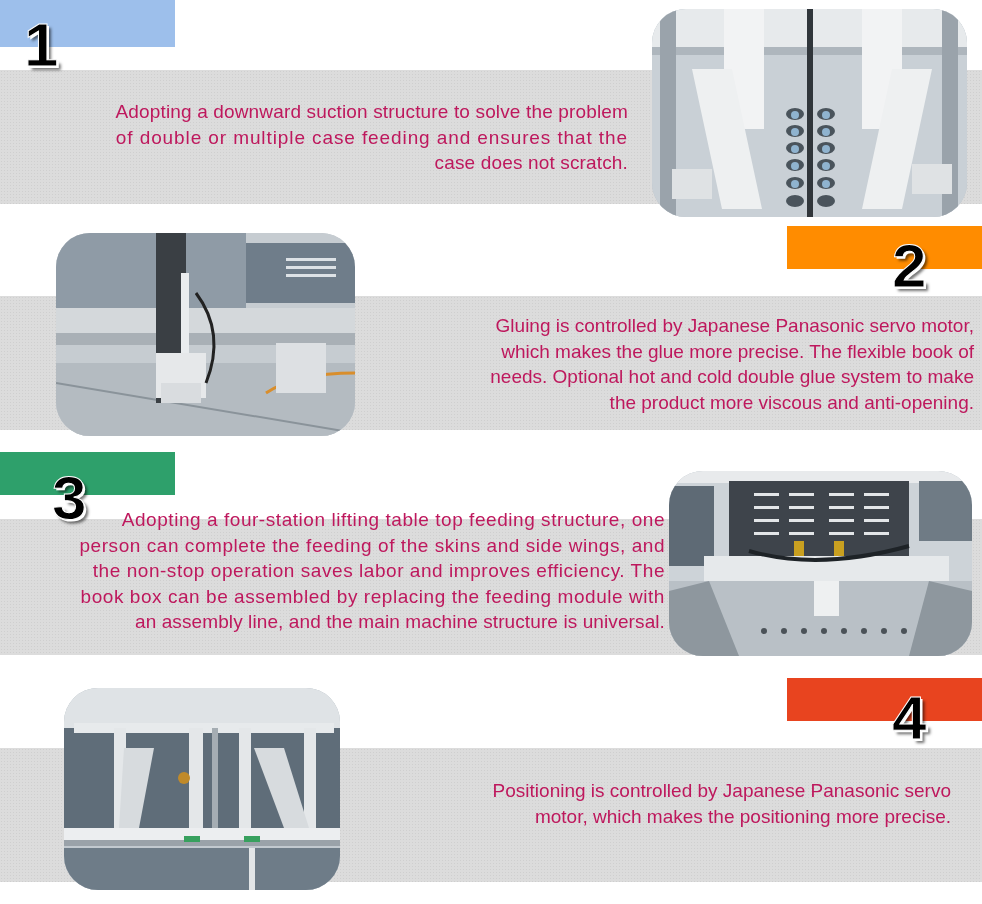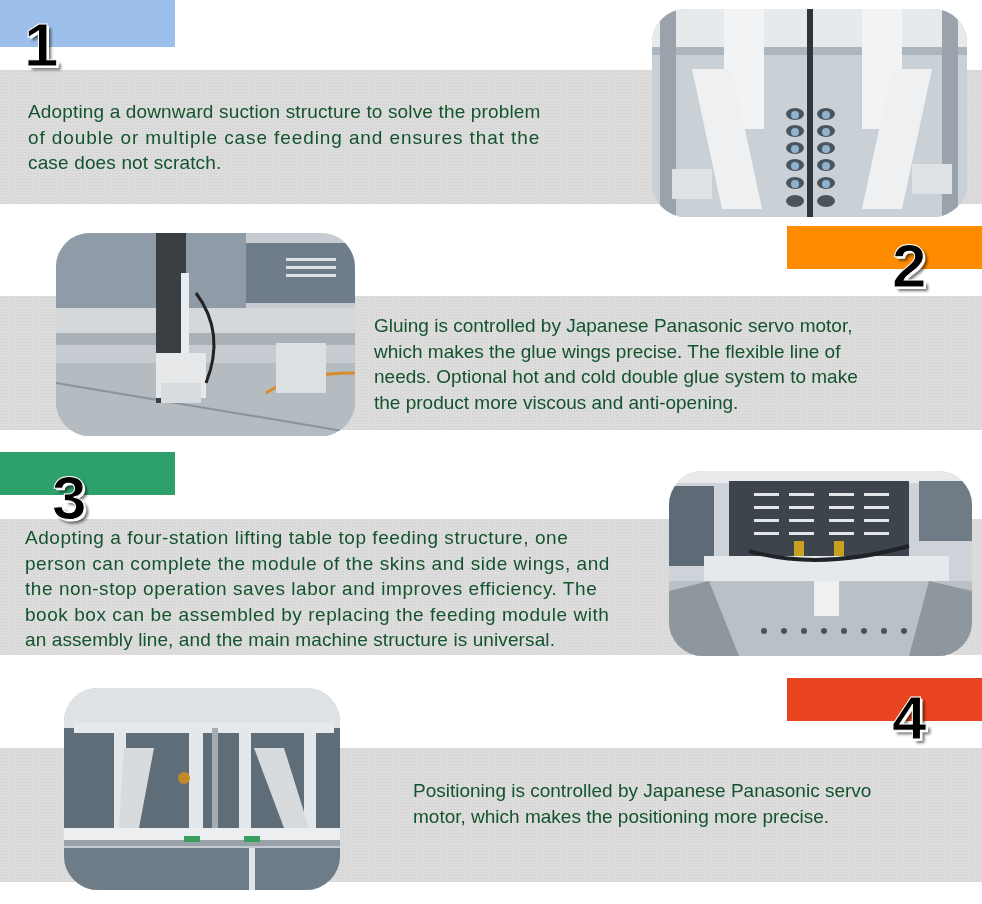--- a/index.html
+++ b/index.html
@@ -21,21 +21,22 @@
       line-height: 1;
       color: #000000;
       -webkit-text-stroke: 1px #ffffff;
       text-shadow: 2px 2px 0 #ffffff, 4px 4px 3px rgba(0,0,0,0.55);
       letter-spacing: -2px;
     }
     .desc {
       position: absolute;
       font-size: 19px;
       line-height: 25.5px;
-      color: #14532d;
+      color: #be185d;
+      text-align: right;
     }
     .photo {
       position: absolute;
       border-radius: 34px;
       overflow: hidden;
       background: #b9c1c8;
     }
     .photo svg { display: block; width: 100%; height: 100%; }
   </style>
 </head>
@@ -113,31 +114,31 @@
     <rect x="125" y="40" width="8" height="110" fill="#e9ecee"></rect>
     <rect x="100" y="120" width="50" height="45" fill="#e6e8ea"></rect>
     <rect x="105" y="150" width="40" height="20" fill="#d9dcdf"></rect>
     <path d="M140 60 Q170 100 150 150" stroke="#222" stroke-width="3" fill="none"></path>
     <path d="M210 160 Q240 140 299 140" stroke="#d98e2c" stroke-width="3" fill="none"></path>
     <rect x="220" y="110" width="50" height="50" fill="#dde0e3"></rect>
   </svg>
 </div>
 <div class="desc" style="left:374px;top:313px;width:600px;">
   <div>Gluing is controlled by Japanese Panasonic servo motor,</div>
-  <div>which makes the glue wings precise. The flexible line of</div>
+  <div>which makes the glue more precise. The flexible book of</div>
   <div>needs. Optional hot and cold double glue system to make</div>
   <div>the product more viscous and anti-opening.</div>
 </div>
 
 <div class="band" style="top:519px;height:136px;"></div>
 <div class="tab" style="left:0;top:452px;width:175px;height:43px;background:#2ea06b;"></div>
 <div class="num" style="left:52px;top:467px;">3</div>
-<div class="desc" style="left:25px;top:525px;width:640px;letter-spacing:0.55px;">
+<div class="desc" style="left:25px;top:507px;width:640px;letter-spacing:0.55px;">
   <div>Adopting a four-station lifting table top feeding structure, one</div>
-  <div>person can complete the module of the skins and side wings, and</div>
+  <div>person can complete the feeding of the skins and side wings, and</div>
   <div>the non-stop operation saves labor and improves efficiency. The</div>
   <div>book box can be assembled by replacing the feeding module with</div>
   <div style="letter-spacing:0.1px;">an assembly line, and the main machine structure is universal.</div>
 </div>
 <div class="photo" style="left:669px;top:471px;width:303px;height:185px;">
   <svg viewBox="0 0 303 185" preserveAspectRatio="none">
     <rect width="303" height="185" fill="#cdd3d8"></rect>
     <rect x="0" y="0" width="303" height="12" fill="#e8eaec"></rect>
     <rect x="60" y="10" width="180" height="75" fill="#3e444b"></rect>
     <g fill="#e3e6e8">
@@ -201,16 +202,16 @@
     <rect x="148" y="40" width="6" height="110" fill="#a5adb3"></rect>
     <rect x="0" y="140" width="276" height="14" fill="#eceef0"></rect>
     <rect x="0" y="152" width="276" height="6" fill="#9aa2a9"></rect>
     <rect x="120" y="148" width="16" height="6" fill="#37a05e"></rect>
     <rect x="180" y="148" width="16" height="6" fill="#37a05e"></rect>
     <rect x="0" y="160" width="276" height="42" fill="#6e7c88"></rect>
     <rect x="185" y="160" width="6" height="42" fill="#e2e5e7"></rect>
     <circle cx="120" cy="90" r="6" fill="#c08a2a"></circle>
   </svg>
 </div>
-<div class="desc" style="left:391px;top:778px;width:560px;margin-left:22px;">
+<div class="desc" style="left:391px;top:778px;width:560px;">
   <div>Positioning is controlled by Japanese Panasonic servo</div>
   <div>motor, which makes the positioning more precise.</div>
 </div>
 
 </body></html>

